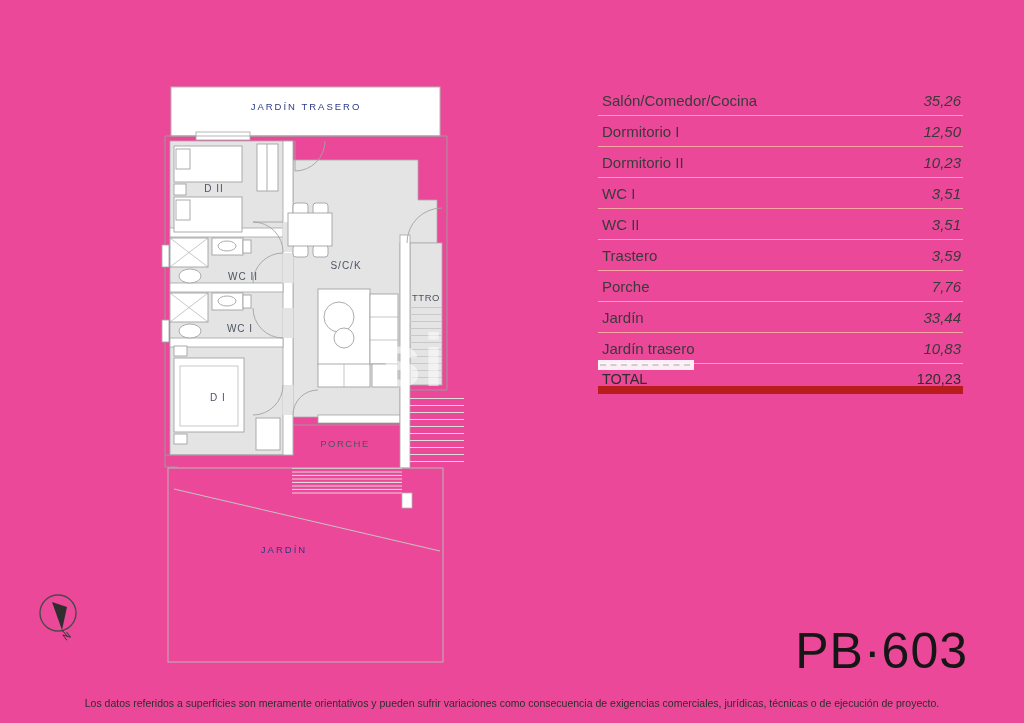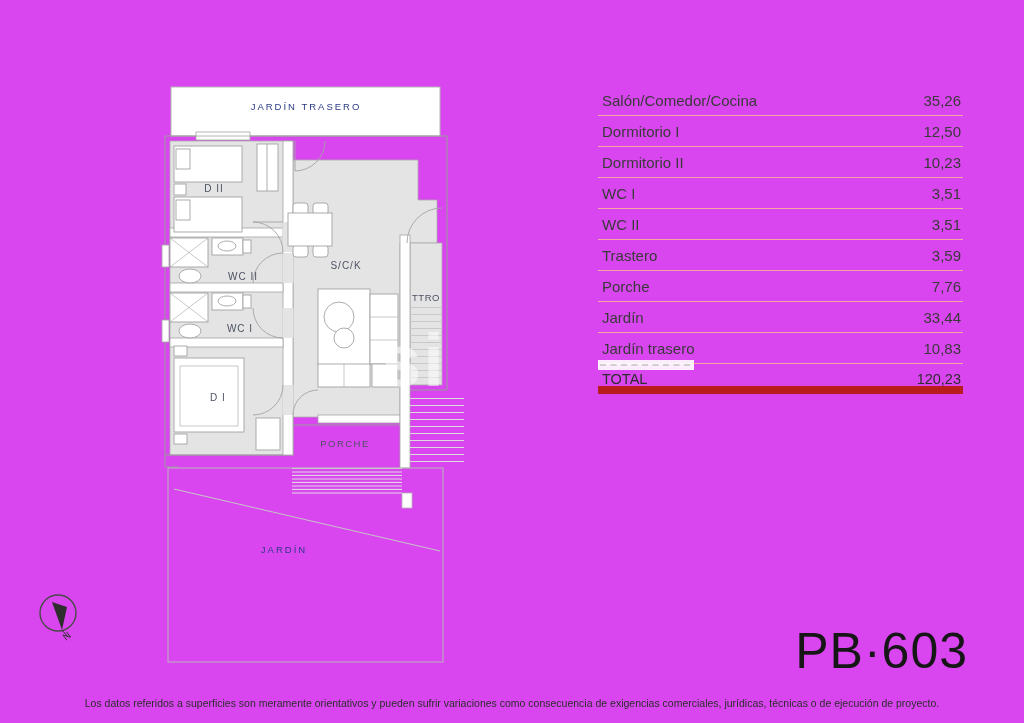--- a/index.html
+++ b/index.html
@@ -1,31 +1,31 @@
 <!DOCTYPE html>
 <html><head>
 <meta charset="utf-8">
 <style>
   * { margin:0; padding:0; box-sizing:border-box; }
   html,body { width:1024px; height:723px; background:#ffffff; overflow:hidden;
               font-family:"Liberation Sans", sans-serif; }
-  .page { position:relative; width:1024px; height:723px; background:#d946ef; }
+  .page { position:relative; width:1024px; height:723px; background:#ec4899; }
 
   
   #plan-svg { position:absolute; left:0; top:0; width:1024px; height:723px; }
 
   
   .surfaces { position:absolute; left:598px; top:85px; width:365px; color:#3a3a3a; }
   .surfaces .title-row { height:31px; line-height:31px; border-top:1px solid #8f8f8f;
       border-bottom:1px solid #8f8f8f; font-size:13.5px; font-weight:600;
       letter-spacing:.3px; padding-left:4px; }
   .surfaces .row { display:flex; justify-content:space-between; height:31px;
       line-height:31px; border-bottom:1px solid #fca5a5; font-size:15px;
       padding:0 2px 9px 4px; }
-  .surfaces .row .val { text-align:center; }
+  .surfaces .row .val { text-align:center;font-style:italic; }
   .surfaces .total-row { display:flex; justify-content:space-between; height:30px;
       line-height:30px; border-bottom:8px solid #b91c1c; font-size:14.5px;
       font-weight:normal; padding:0 2px 0 4px; color:#2e2e2e; }
 
   
   .wm-smudge { position:absolute; left:598px; top:360px; width:96px; height:10px;
       background:#fff; opacity:.9; }
   .wm-dashes { position:absolute; left:600px; top:364px; width:90px; height:0;
       border-top:2px dashed #cfcfcf; }
   .wm-si { position:absolute; left:380px; top:318px; font-size:74px; font-weight:bold;

